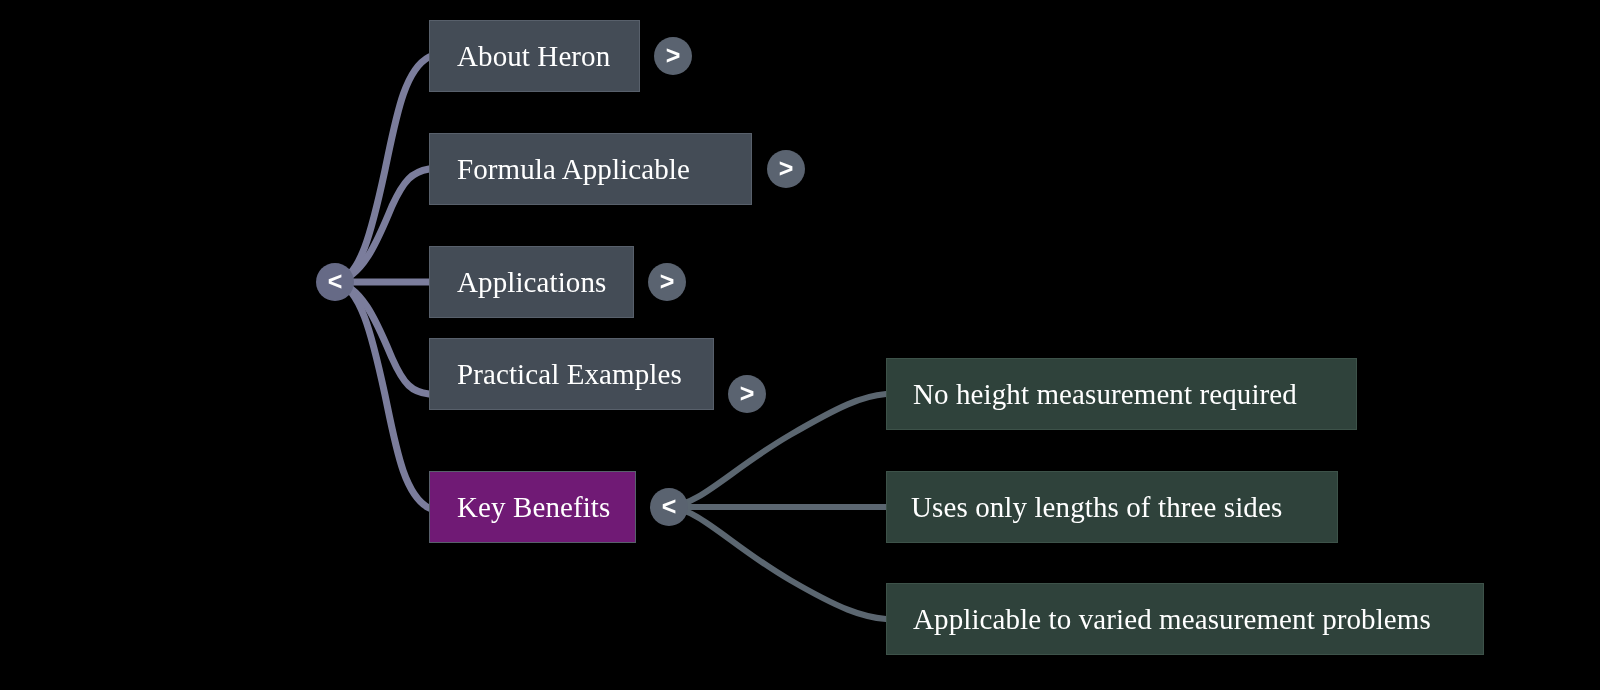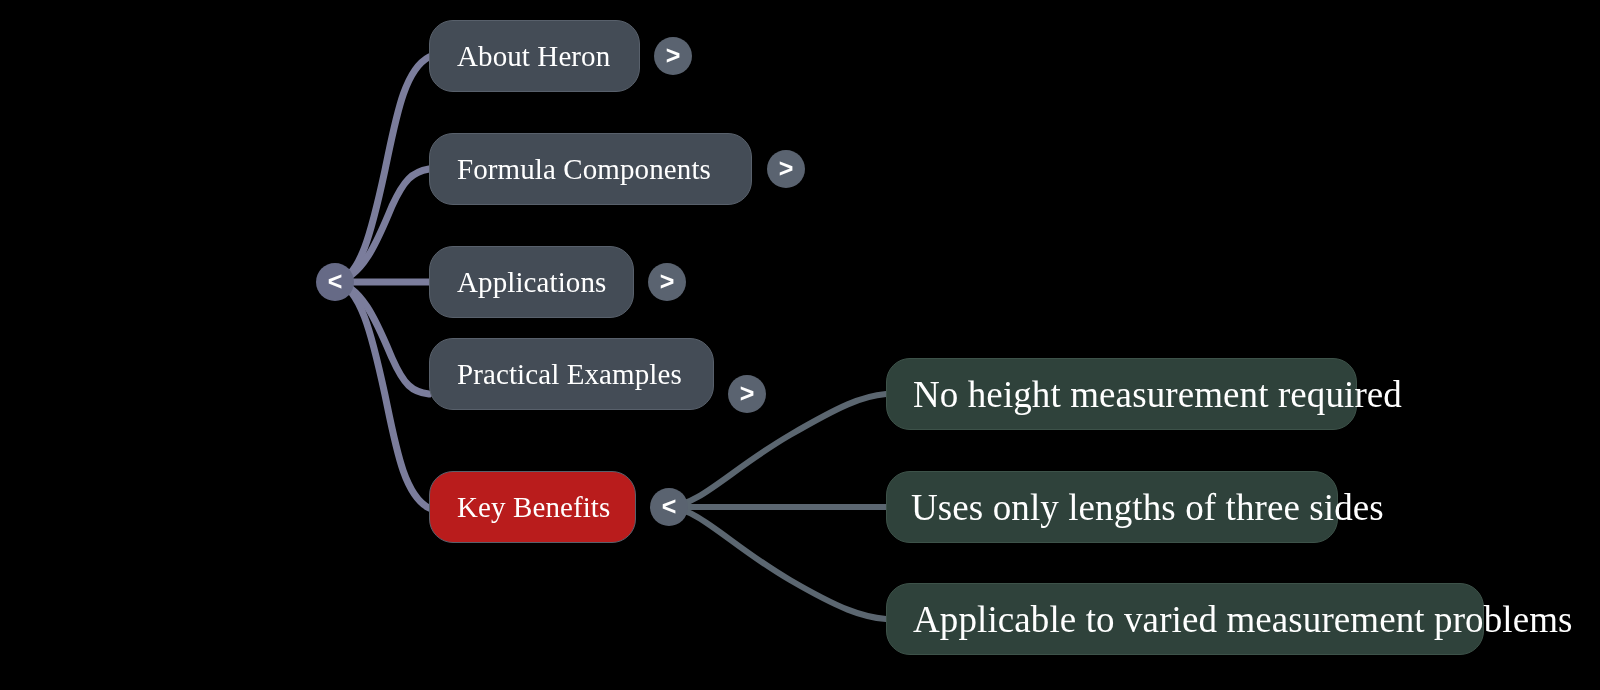--- a/index.html
+++ b/index.html
@@ -24,21 +24,21 @@
     top: 0;
     width: 1600px;
     height: 690px;
     pointer-events: none;
   }
   .node {
     position: absolute;
     box-sizing: border-box;
     display: flex;
     align-items: center;
-    border-radius: 24px;
+    border-radius: 0;
     color: #ffffff;
     white-space: nowrap;
     letter-spacing: 0.1px;
   }
   .node-label {
     display: block;
     line-height: 1;
   }
   .node-root {
     background: #52546b;
@@ -48,21 +48,21 @@
   }
   .node-branch {
     background: #444c56;
     border: 1px solid #58606b;
     font-size: 29px;
     padding-left: 27px;
   }
   .node-leaf {
     background: #2f423b;
     border: 1px solid #3d5249;
-    font-size: 37px;
+    font-size: 29px;
     padding-left: 26px;
   }
   .toggle {
     position: absolute;
     width: 38px;
     height: 38px;
     border-radius: 50%;
     background: #5a6370;
     display: flex;
     align-items: center;
@@ -108,38 +108,38 @@
   </div>
 
   <div id="branch-container">
       <div class="node node-branch" style="background: rgb(68, 76, 86); border-color: rgb(88, 96, 107); left: 429px; top: 20px; width: 211px; height: 72px;">
         <span class="node-label">About Heron</span>
       </div>
       <div class="toggle" style="background: rgb(90, 99, 112); left: 654px; top: 37px;">
         <span class="toggle-glyph">&gt;</span>
       </div>
       <div class="node node-branch" style="background: rgb(68, 76, 86); border-color: rgb(88, 96, 107); left: 429px; top: 133px; width: 323px; height: 72px;">
-        <span class="node-label">Formula Components</span>
+        <span class="node-label">Formula Applicable</span>
       </div>
       <div class="toggle" style="background: rgb(90, 99, 112); left: 767px; top: 150px;">
         <span class="toggle-glyph">&gt;</span>
       </div>
       <div class="node node-branch" style="background: rgb(68, 76, 86); border-color: rgb(88, 96, 107); left: 429px; top: 246px; width: 205px; height: 72px; align-items: center;">
         <span class="node-label">Applications</span>
       </div>
       <div class="toggle" style="background: rgb(90, 99, 112); left: 648px; top: 263px;">
         <span class="toggle-glyph">&gt;</span>
       </div>
       <div class="node node-branch" style="background: rgb(68, 76, 86); border-color: rgb(88, 96, 107); left: 429px; top: 338px; width: 285px; height: 72px;">
         <span class="node-label">Practical Examples</span>
       </div>
       <div class="toggle" style="background: rgb(90, 99, 112); left: 728px; top: 375px;">
         <span class="toggle-glyph">&gt;</span>
       </div>
-      <div class="node node-branch" style="background: #b91c1c; border-color: rgb(88, 96, 107); left: 429px; top: 471px; width: 207px; height: 72px;">
+      <div class="node node-branch" style="background: #701a75; border-color: rgb(88, 96, 107); left: 429px; top: 471px; width: 207px; height: 72px;">
         <span class="node-label">Key Benefits</span>
       </div>
       <div class="toggle" style="background: rgb(90, 99, 112); left: 650px; top: 488px;">
         <span class="toggle-glyph">&lt;</span>
       </div>
     </div>
   <div id="leaf-container">
       <div class="node node-leaf" style="background: rgb(47, 66, 59); border-color: rgb(61, 82, 73); left: 886px; top: 358px; width: 471px; height: 72px;">
         <span class="node-label">No height measurement required</span>
       </div>

